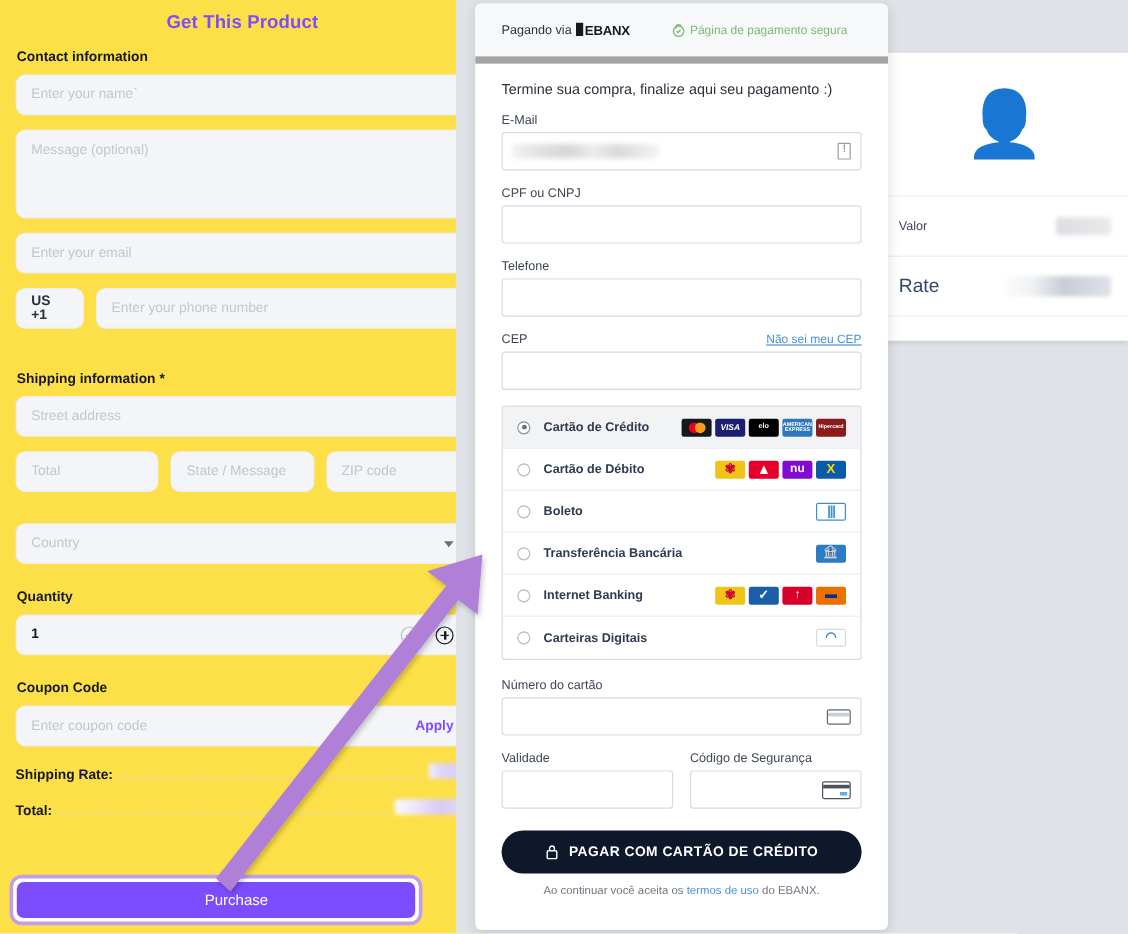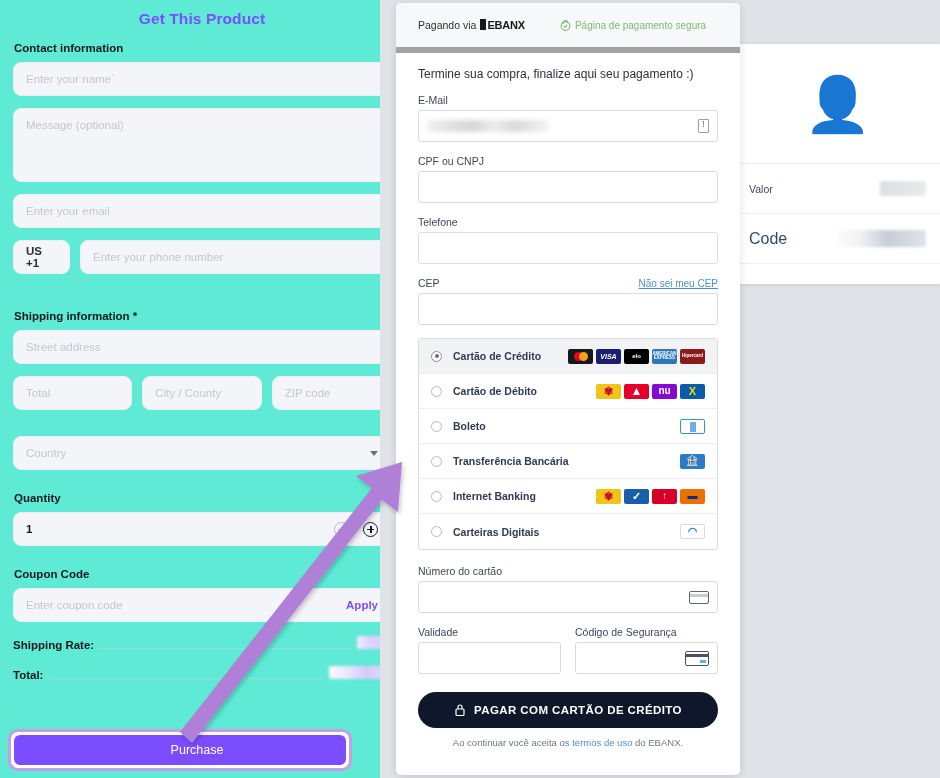--- a/index.html
+++ b/index.html
@@ -7,21 +7,21 @@
   body {
     font-family: "Liberation Sans", sans-serif;
     background:#ffffff;
     position:relative;
     overflow:hidden;
   }
 
   
   #left-panel{
     position:absolute; left:0; top:0; width:404px; height:778px;
-    background:#5eead4; padding:0 13px;
+    background:#fde047; padding:0 13px;
   }
   .page-title{
     text-align:center; color:#7c4dff; font-size:15.5px; font-weight:bold;
     padding-top:10px; padding-bottom:14px; letter-spacing:.1px;
   }
   .sec-label{
     font-size:11.5px; font-weight:bold; color:#16181d; margin:0 0 8px 1px;
   }
   .fld{
     width:100%; height:34px; background:#f4f5f9; border:1px solid #eceef4;
@@ -225,21 +225,21 @@
     <div class="fld phone-num">Enter your phone number</div>
   </div>
 
   <div class="gap"></div>
   <div class="sec-label">Shipping information *</div>
 
   <div class="fld">Street address</div>
 
   <div class="row-flex">
     <div class="fld col3">Total</div>
-    <div class="fld col3">City / County</div>
+    <div class="fld col3">State / Message</div>
     <div class="fld col3">ZIP code</div>
   </div>
 
   <div class="fld select-fld">
     <span>Country</span>
     <span class="caret"></span>
   </div>
 
   <div class="gap"></div>
   <div class="sec-label">Quantity</div>
@@ -280,21 +280,21 @@
 <div id="right-bg">
   <div id="summary-card">
     <div id="summary-avatar">
       <span class="avatar-glyph">👤</span>
     </div>
     <div class="sum-row">
       <span class="lbl">Valor</span>
       <span class="sum-blur s1"></span>
     </div>
     <div class="sum-row total">
-      <span class="lbl">Code</span>
+      <span class="lbl">Rate</span>
       <span class="sum-blur s2"></span>
     </div>
   </div>
 </div>
 
 <div id="ebanx-modal">
 
   <div id="ebanx-header">
     <span class="pagando">
       <span>Pagando via</span>

